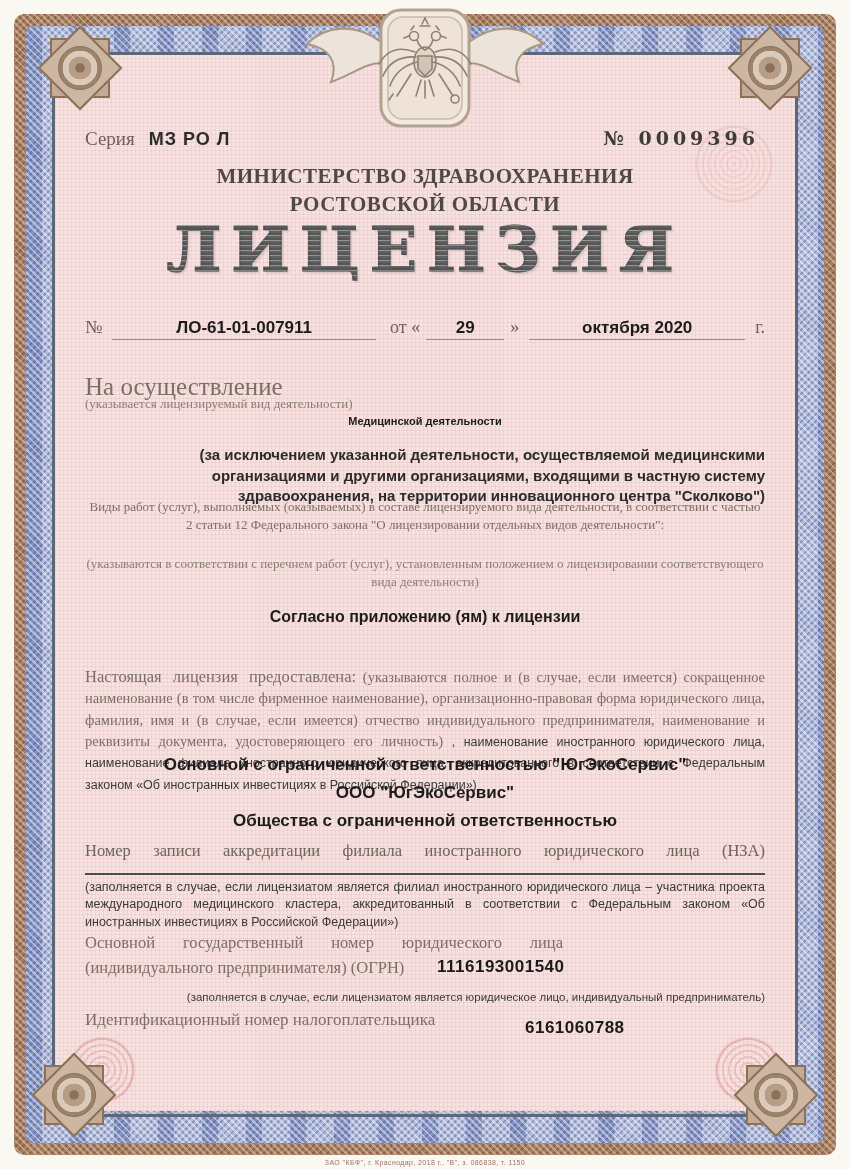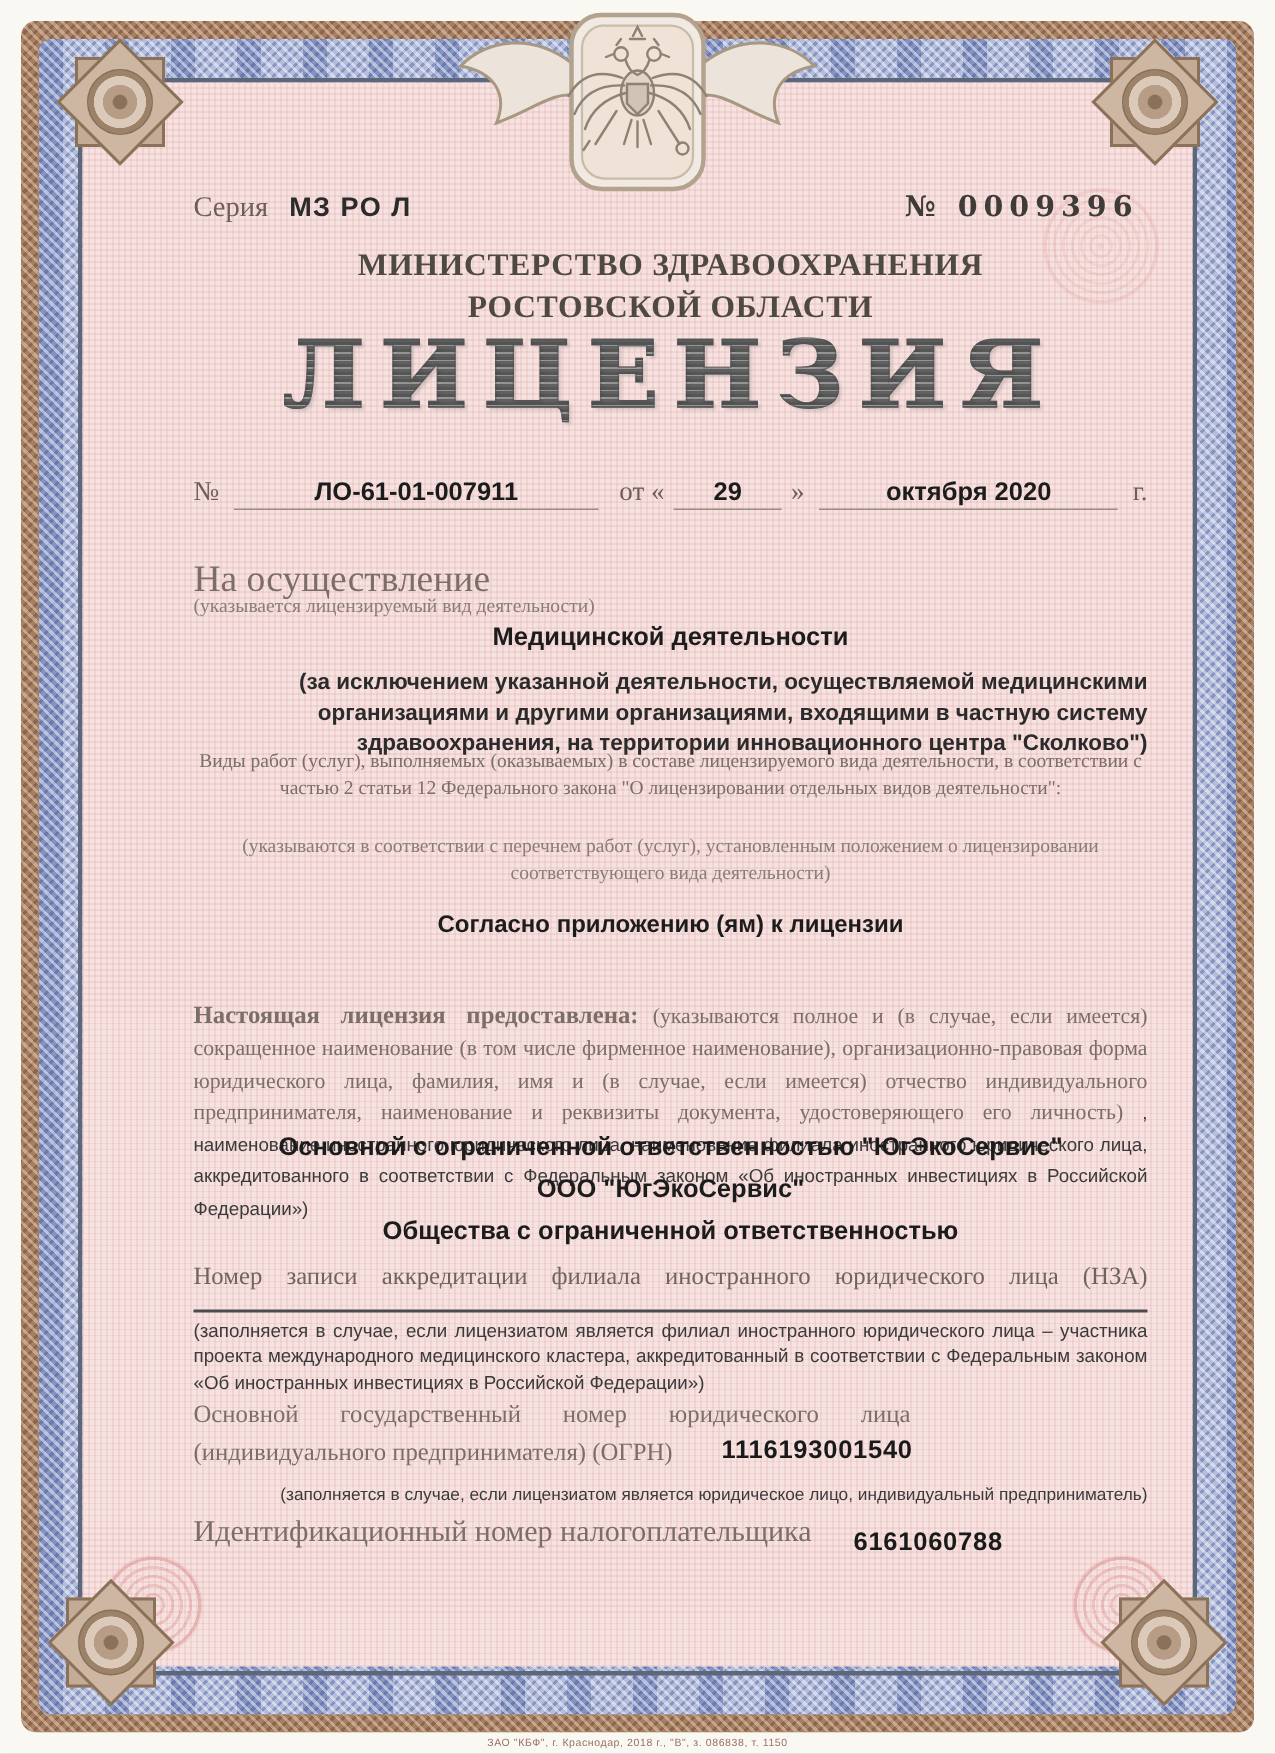--- a/index.html
+++ b/index.html
@@ -58,61 +58,61 @@
   .rosette{
     position:absolute;border-radius:50%;opacity:.85;
     background:
       repeating-radial-gradient(circle, rgba(207,112,112,.30) 0 2px, rgba(255,255,255,0) 2px 6px);
     box-shadow:inset 0 0 0 3px rgba(207,112,112,.18);
   }
   .ros-bl{left:14px;bottom:8px;width:66px;height:66px;}
   .ros-br{right:14px;bottom:8px;width:66px;height:66px;}
   .ros-tr{right:22px;top:70px;width:78px;height:78px;opacity:.35;}
   
-  .blk{position:absolute;left:30px;right:30px;margin-left:44px;}
+  .blk{position:absolute;left:30px;right:30px;}
   .serial-row{top:72px;display:flex;align-items:baseline;}
   .serial-label{font-size:19px;color:#6b5f57;}
   .serial-value{font-family:"Liberation Sans",sans-serif;font-weight:700;font-size:18px;color:#2b2b2b;margin-left:14px;letter-spacing:1px;}
   .form-number{margin-left:auto;font-family:"DejaVu Serif",serif;font-size:19px;font-weight:600;letter-spacing:4px;color:#3f3b38;margin-right:6px;}
   .ministry{top:108px;text-align:center;font-weight:700;font-size:21px;line-height:1.32;color:#4f4944;letter-spacing:.5px;}
   .big-title{
     top:158px;text-align:center;
     font-family:"DejaVu Serif",serif;font-weight:700;font-size:62px;letter-spacing:10px;
     background:repeating-linear-gradient(180deg,#4e4e4e 0 2px,#a0a0a0 2px 3px,#5c5c5c 3px 5px);
     -webkit-background-clip:text;background-clip:text;color:transparent;
     -webkit-text-stroke:1px rgba(80,80,80,.55);
     text-shadow:2px 2px 2px rgba(110,110,110,.25);
   }
   .license-line{top:262px;display:flex;align-items:baseline;font-size:18px;color:#6b5f57;}
   .fill{border-bottom:1px solid #9c8c82;text-align:center;font-family:"Liberation Sans",sans-serif;font-weight:700;color:#1c1c1c;font-size:17px;padding:0 6px 1px 6px;}
   .fill-no{flex:2.1;margin:0 14px 0 10px;}
   .fill-day{flex:.55;margin:0 6px;}
   .fill-month{flex:1.7;margin:0 10px;}
   .intro{top:318px;font-size:25px;color:#7b6e66;}
   .intro-note{top:341px;font-size:13px;color:#8a7d74;}
-  .activity-name{top:360px;text-align:center;font-family:"Liberation Sans",sans-serif;font-weight:700;font-size:17px;color:#1c1c1c;}
+  .activity-name{top:360px;text-align:center;font-family:"Liberation Sans",sans-serif;font-weight:700;font-size:11px;color:#1c1c1c;}
   .exception{top:390px;text-align:right;font-family:"Liberation Sans",sans-serif;font-weight:700;font-size:15px;line-height:1.38;color:#2b2b2b;}
   .works-intro{top:443px;text-align:center;font-size:13px;line-height:1.4;color:#7b6e66;}
   .works-note{top:500px;text-align:center;font-size:13px;line-height:1.4;color:#8a7d74;}
   .works-value{top:553px;text-align:center;font-family:"Liberation Sans",sans-serif;font-weight:700;font-size:16px;color:#1c1c1c;}
   .granted{top:610px;text-align:justify;color:#7b6e66;font-size:15px;line-height:1.42;}
-  .granted .lbl{font-size:16.5px;word-spacing:4px;font-weight:bold;}
+  .granted .lbl{font-size:16.5px;word-spacing:4px;}
   .granted .note{font-size:14.5px;}
   .granted .note2{font-family:"Liberation Sans",sans-serif;font-size:12.5px;color:#3a3a3a;}
   .org1{top:700px;} .org2{top:728px;} .org3{top:756px;}
   .org-line{text-align:center;font-family:"Liberation Sans",sans-serif;font-weight:700;font-size:17px;color:#1c1c1c;}
   .nza-label{top:786px;font-size:16.5px;color:#6f635b;text-align:justify;text-align-last:justify;}
   .rule{top:818px;border-top:2px solid #4c4c4c;}
   .nza-note{top:824px;font-family:"Liberation Sans",sans-serif;font-size:12.5px;line-height:1.38;color:#3a3a3a;text-align:justify;}
   .ogrn-block{top:876px;height:58px;}
   .ogrn-label{position:absolute;left:0;width:478px;font-size:16.5px;line-height:1.5;color:#7b6e66;text-align:justify;}
   .ogrn-value{position:absolute;left:352px;top:26px;font-family:"Liberation Sans",sans-serif;font-weight:700;font-size:17px;letter-spacing:.5px;color:#1a1a1a;}
   .ogrn-note{top:936px;font-family:"Liberation Sans",sans-serif;font-size:11.5px;color:#3a3a3a;text-align:right;}
   .inn-row{top:955px;height:26px;}
-  .inn-label{position:absolute;left:0;font-size:20px;color:#7b6e66;}
+  .inn-label{position:absolute;left:0;font-size:17px;color:#7b6e66;}
   .inn-value{position:absolute;left:440px;top:8px;font-family:"Liberation Sans",sans-serif;font-weight:700;font-size:17px;letter-spacing:.5px;color:#1a1a1a;}
   .print-info{position:absolute;bottom:3px;left:0;right:0;text-align:center;font-family:"Liberation Sans",sans-serif;font-size:7px;color:#9c7265;letter-spacing:.4px;z-index:8;}
 </style>
 </head>
 <body>
 
 <div class="doc">
 
   <div class="frame-brown"></div>
   <div class="frame-blue"></div>

